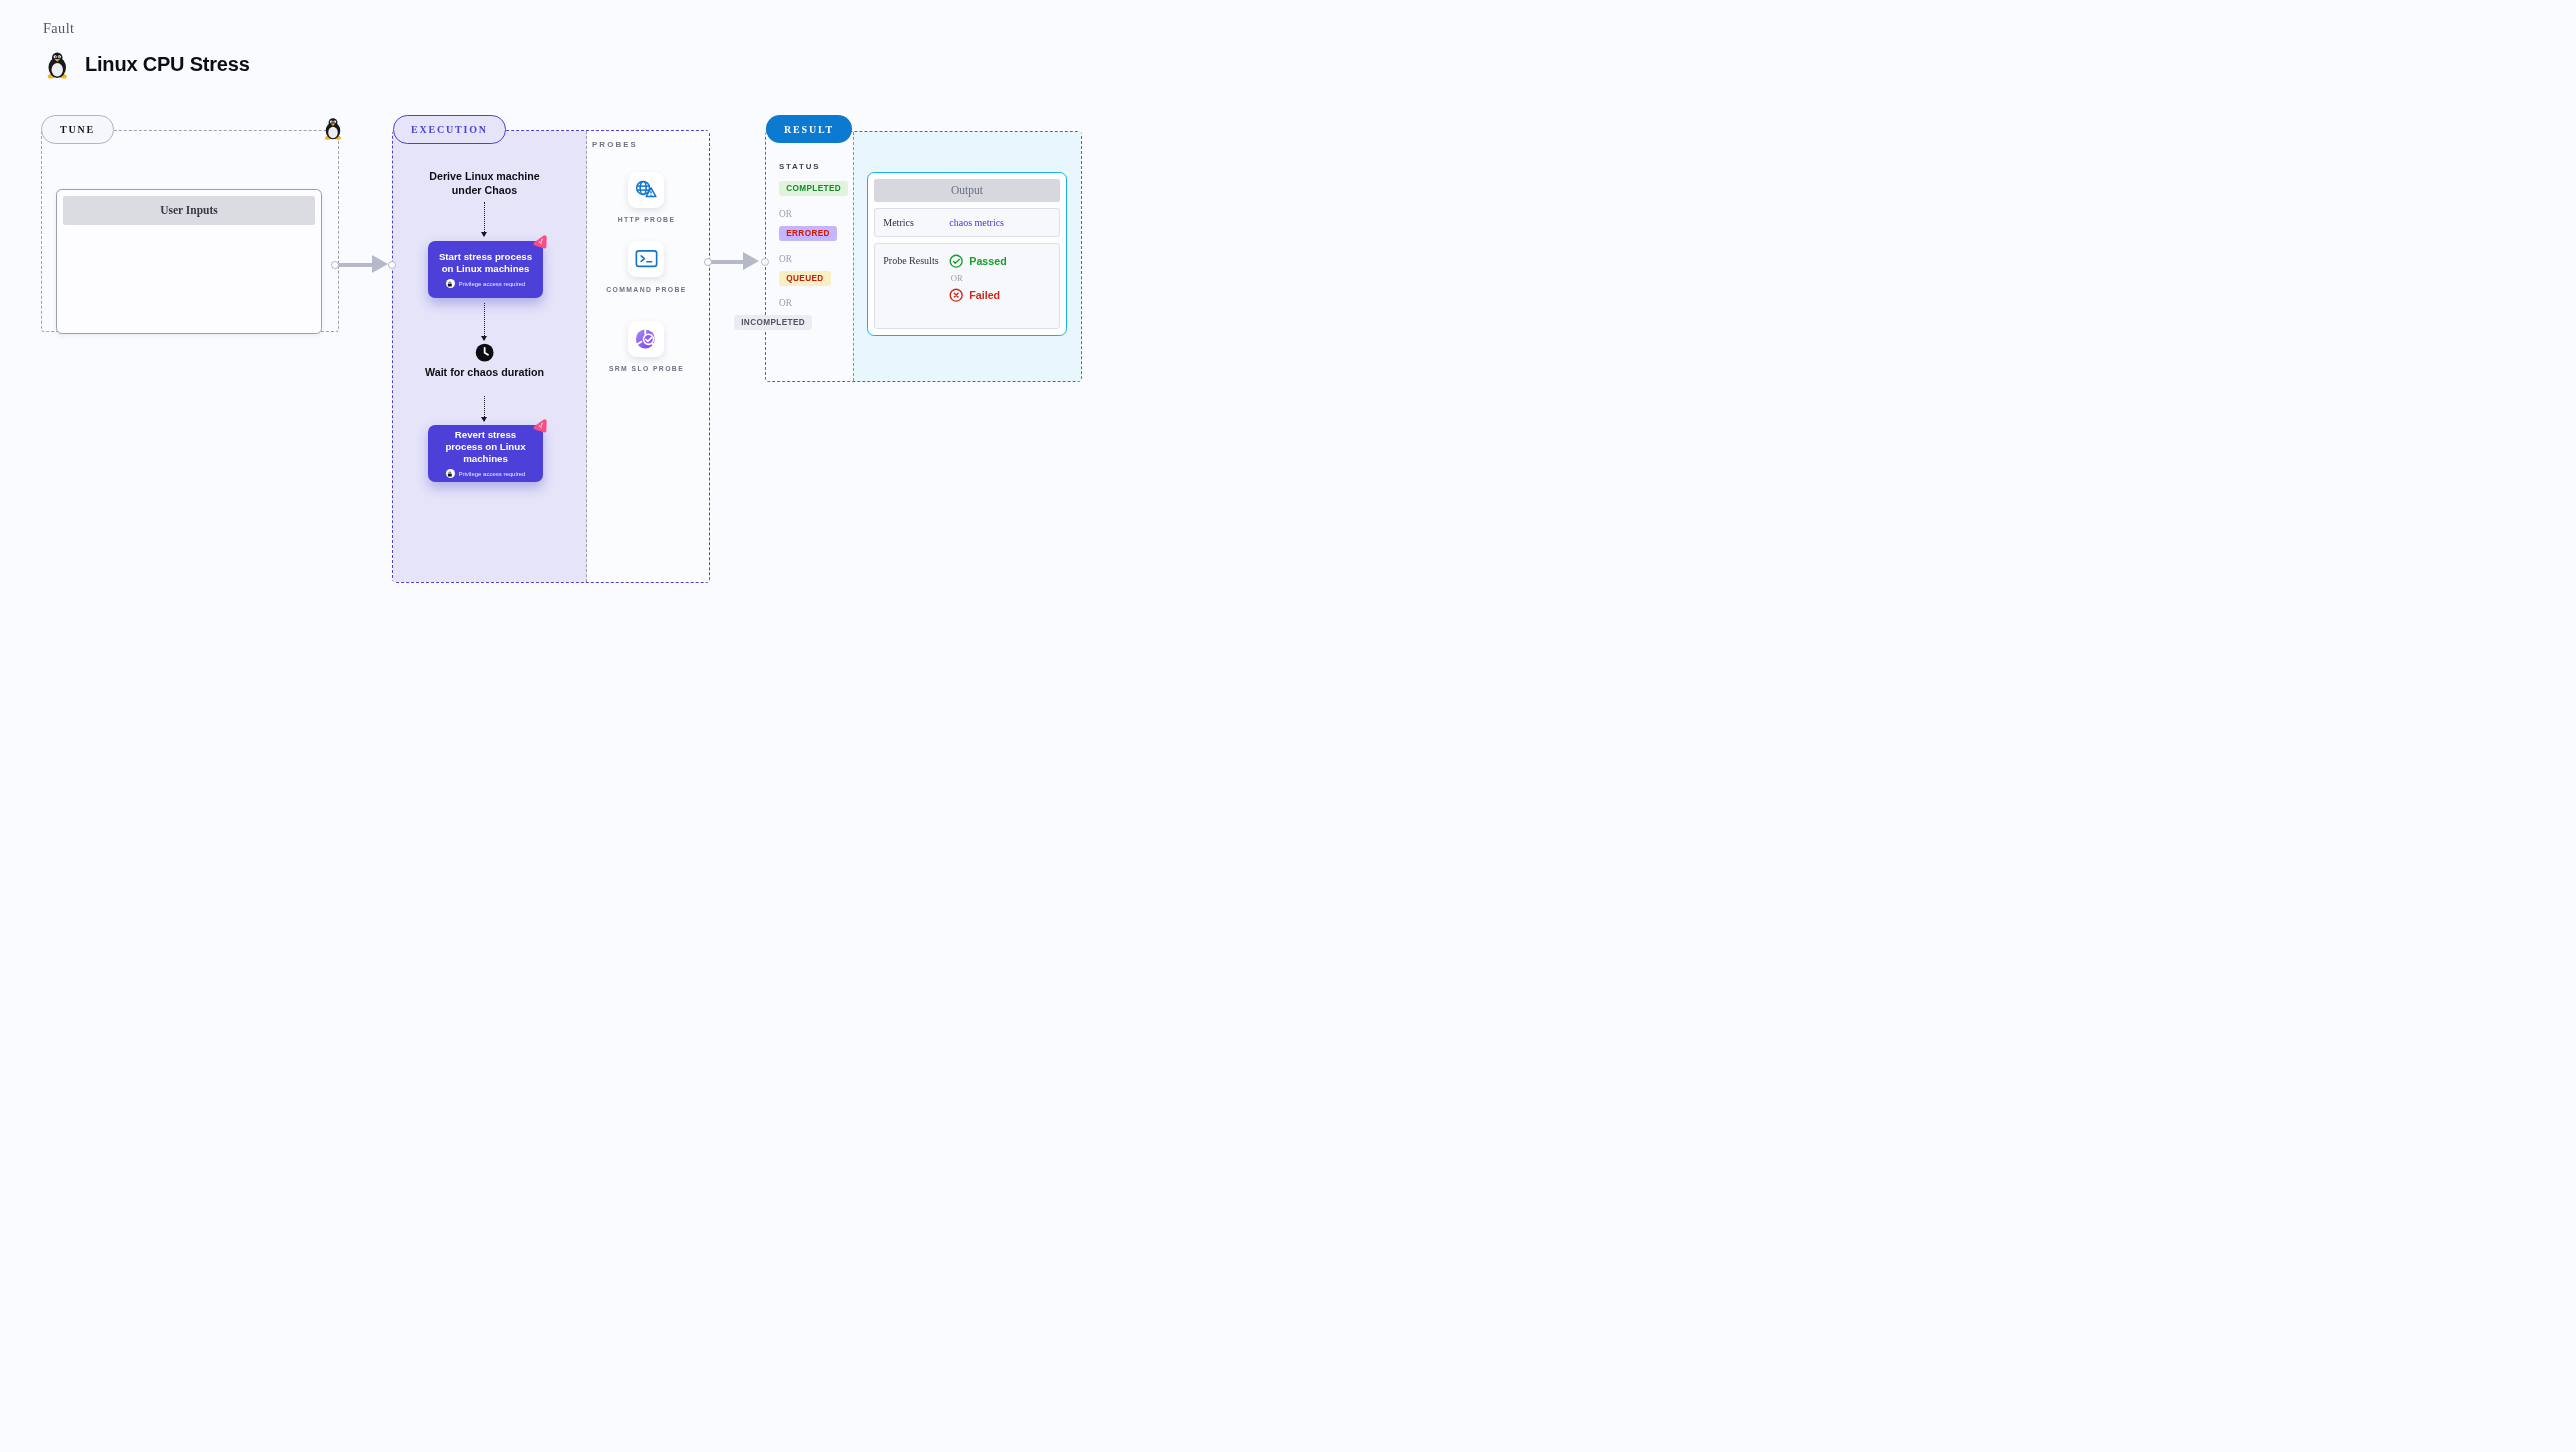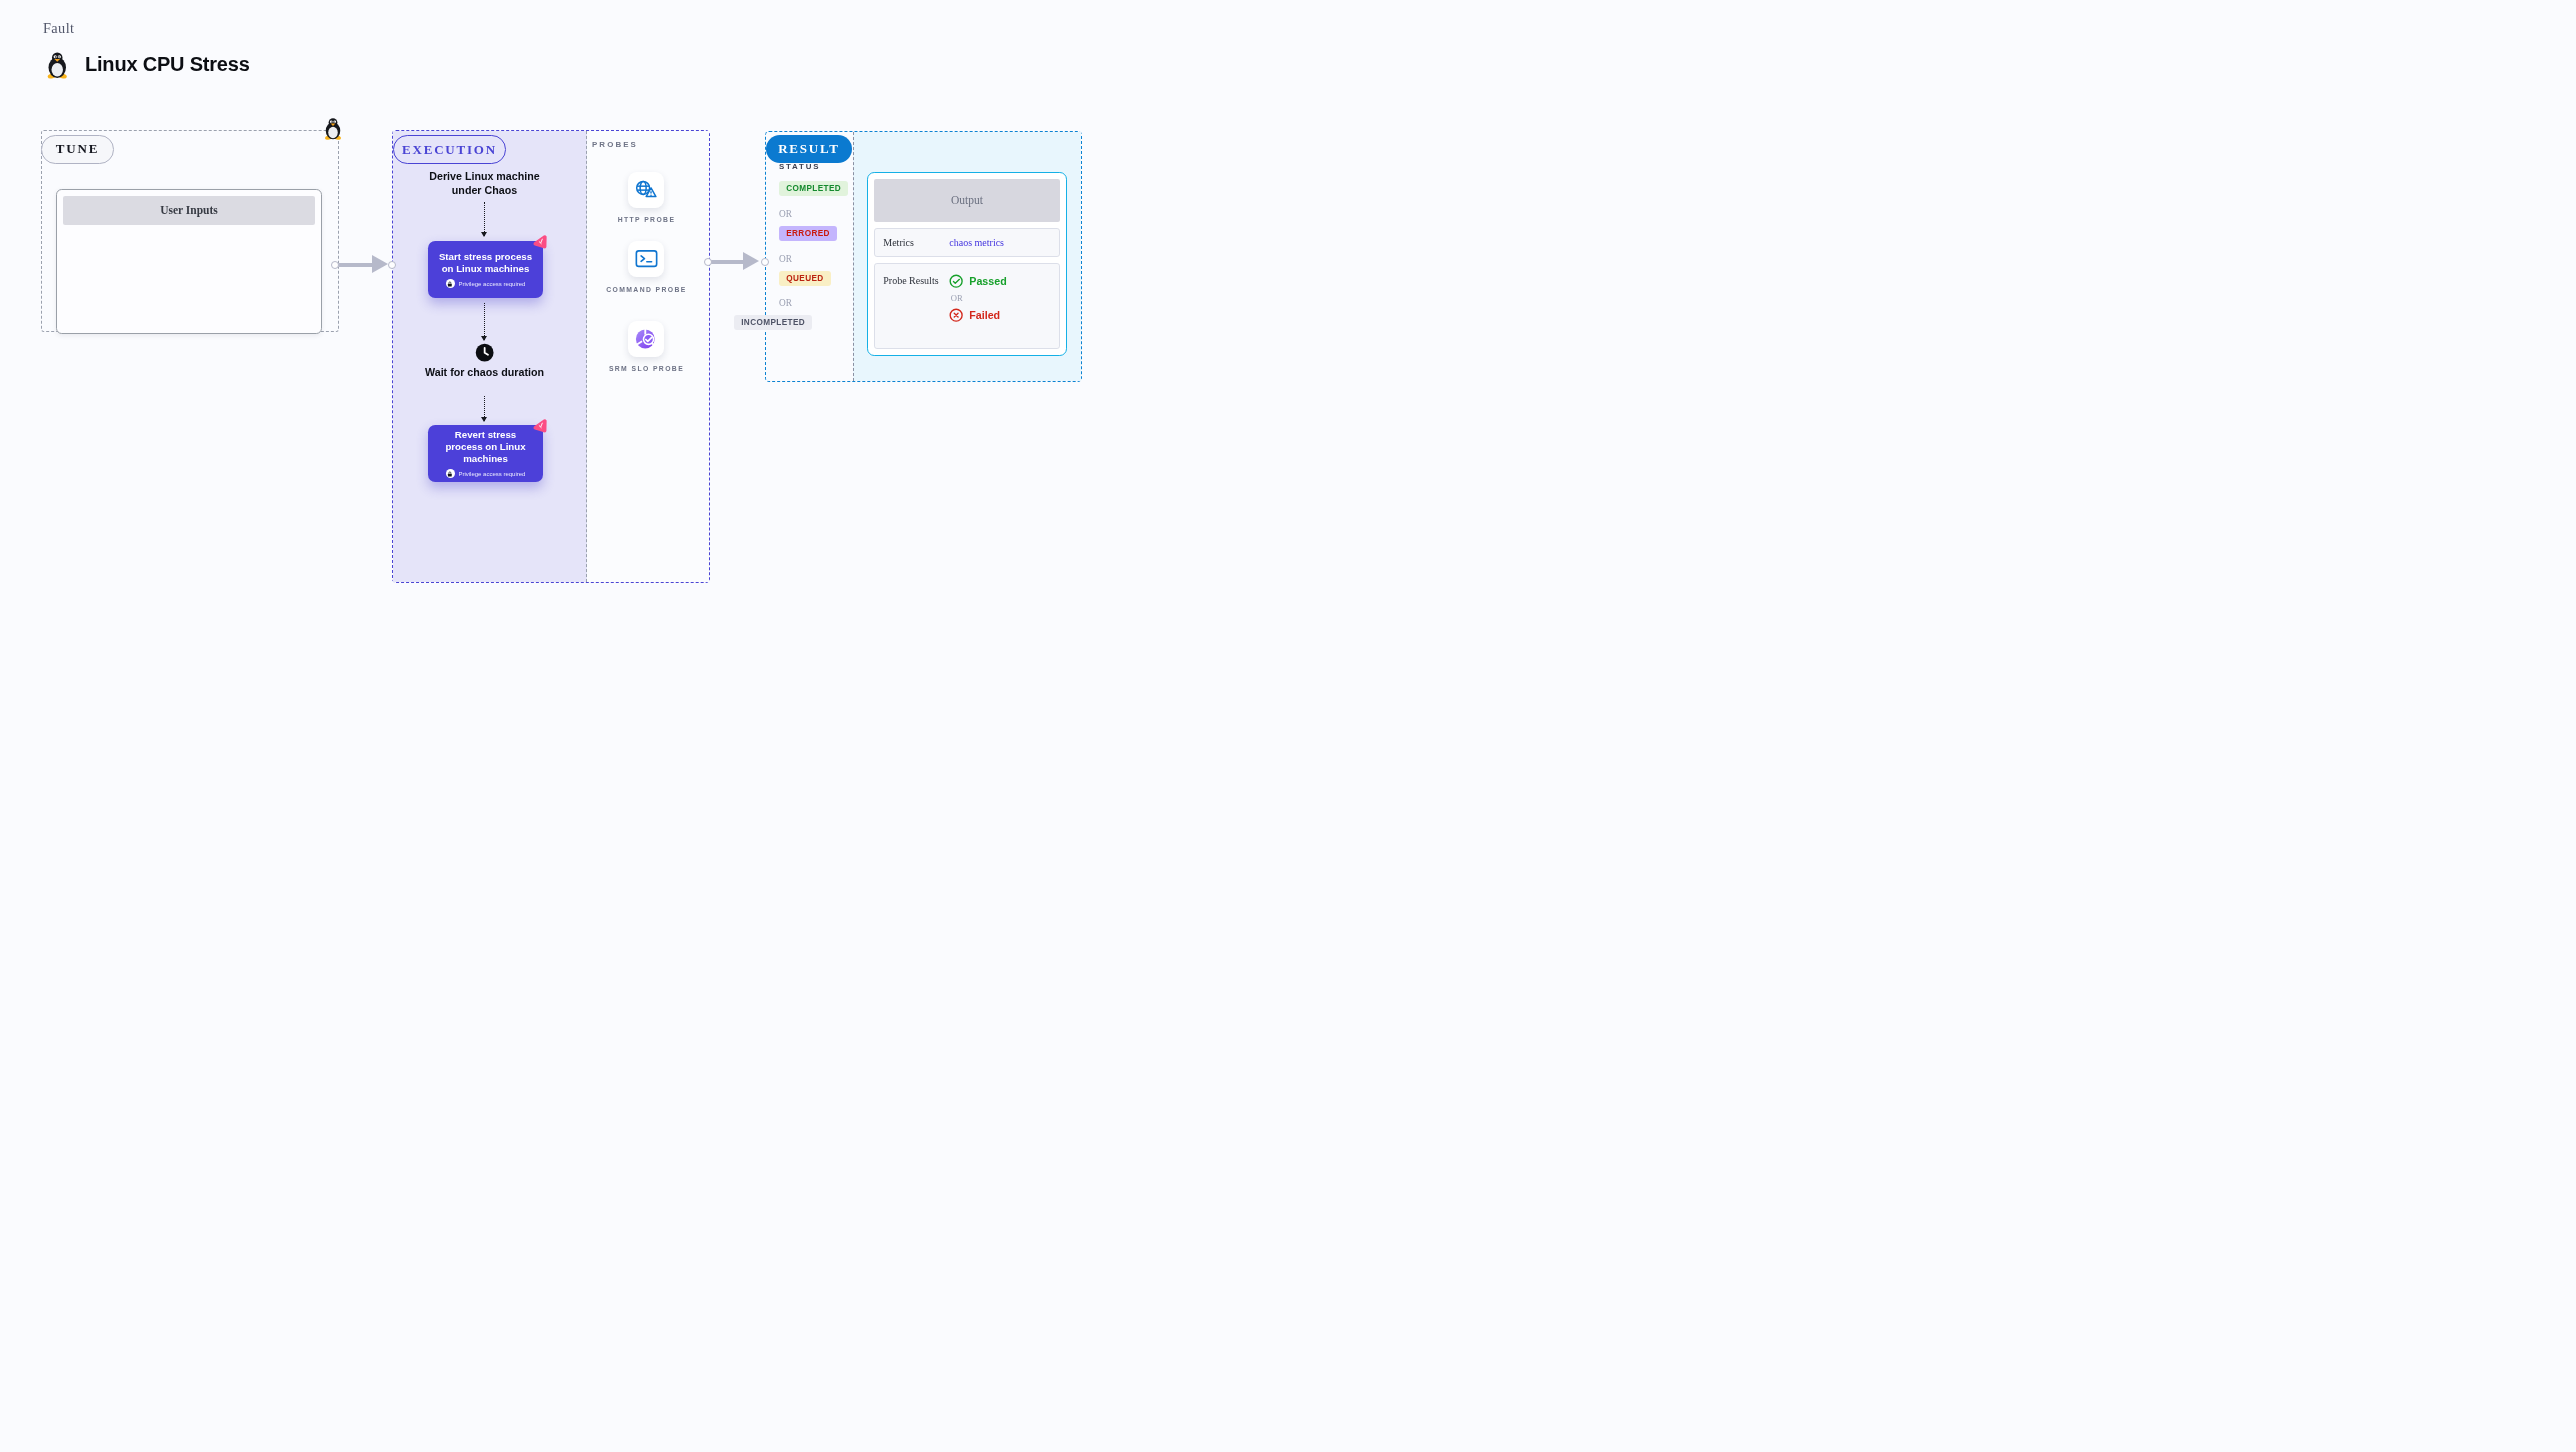--- a/index.html
+++ b/index.html
@@ -9,21 +9,21 @@
   .mono{font-family:Liberation Serif, serif;}
 
   
   .eyebrow{left:43px;top:20px;font-size:14.3px;color:#51566a;letter-spacing:0.4px;}
   .page-title{left:85px;top:53px;font-size:20px;font-weight:bold;color:#0c0e13;letter-spacing:-0.2px;}
   .tux-big{left:44px;top:50px;width:26.5px;height:31.5px;}
   .tux-small{left:322px;top:116px;width:22px;height:26.5px;z-index:3;}
 
   
   .pill{display:flex;align-items:center;justify-content:center;border-radius:14.3px;
-        font-weight:bold;font-size:13px;letter-spacing:1.8px;white-space:nowrap;z-index:3;margin-top:20px;}
+        font-weight:bold;font-size:10px;letter-spacing:1.8px;white-space:nowrap;z-index:3;}
   .pill-tune{left:41px;top:115px;width:71px;height:26.5px;background:#f6f7fa;
              border:1.8px solid #b0b3c4;color:#15171f;}
   .pill-exec{left:393px;top:115px;width:111px;height:27px;background:#e5e4f9;
              border:1.8px solid #4a44d4;color:#4a44d4;}
   .pill-result{left:766px;top:115px;width:86px;height:28px;background:#0b7ad0;color:#fff;}
 
   
   .tune-box{left:41px;top:130px;width:296px;height:200px;border:1.4px dashed #9ba1ae;border-radius:2.9px;}
   .exec-box{left:392px;top:130px;width:316px;height:451px;border:1.4px dashed #4a44d4;border-radius:4.3px;}
   .exec-left-fill{left:0;top:0;width:194px;height:100%;background:#e5e4f9;}
@@ -76,21 +76,21 @@
                color:#6d7285;line-height:1.7;z-index:2;}
 
   
   .status-heading{font-size:7.9px;font-weight:bold;letter-spacing:1.8px;color:#3f4252;z-index:2;}
   .badge{display:inline-block;padding:2.9px 7.2px;border-radius:2.9px;font-size:8.2px;font-weight:bold;
          letter-spacing:0.4px;white-space:nowrap;z-index:2;}
   .or-label{font-size:9.3px;color:#9ba0b2;z-index:2;}
 
   .output-card{left:867px;top:172px;width:200px;background:#fff;border:1.8px solid #14b0e6;
                border-radius:7.2px;padding:5.7px;box-sizing:border-box;z-index:2;}
-  .out-header{height:43px;background:#d7d7df;border-radius:2.1px;display:flex;align-items:center;
+  .out-header{height:23px;background:#d7d7df;border-radius:2.1px;display:flex;align-items:center;
               justify-content:center;font-size:11.5px;color:#6b7080;}
   .out-row{background:#f7f8fb;border:0.7px solid #dcdfe9;border-radius:2.9px;margin-top:6.4px;
            display:flex;box-sizing:border-box;}
   .row-metrics{height:29px;align-items:center;padding:0 0 0 8.6px;}
   .out-label{width:66px;font-size:10px;color:#2e323b;line-height:1.35;}
   .metrics-link{font-size:10px;color:#4334df;cursor:pointer;}
   .row-probe{height:86px;padding:9.3px 0 0 8.6px;}
   .pr-results{display:flex;flex-direction:column;}
   .pr-item{display:flex;align-items:center;gap:5.7px;}
   .pr-passed{color:#17a02b;font-size:10.7px;font-weight:bold;}

